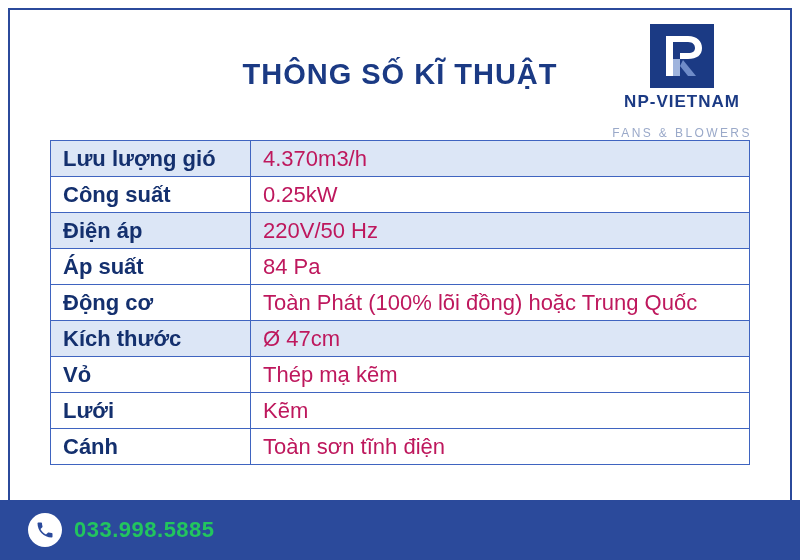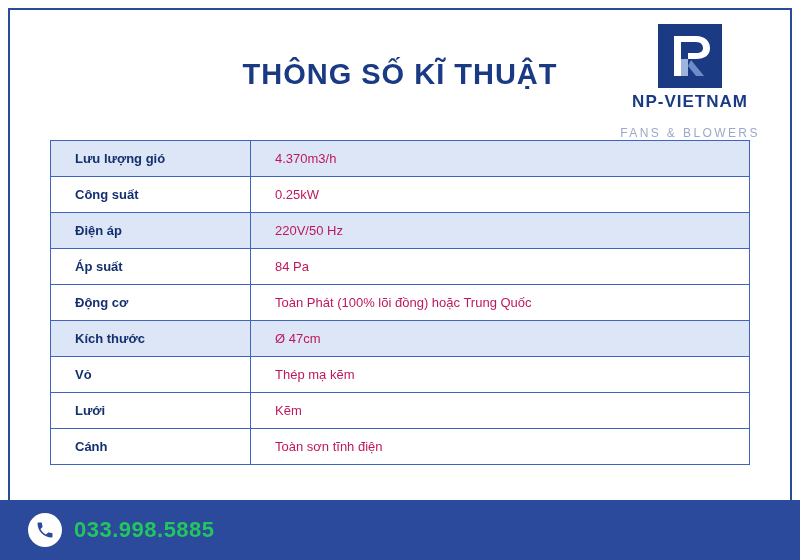--- a/index.html
+++ b/index.html
@@ -78,21 +78,21 @@
     text-align: center;
     color: #1b3a84;
     font-size: 29px;
     font-weight: bold;
     letter-spacing: 1px;
   }
 
   
   .logo {
     position: absolute;
-    right: 20px;
+    right: 28px;
     top: 24px;
     width: 180px;
     text-align: center;
   }
   .logo-mark {
     width: 64px;
     height: 64px;
     margin: 0 auto 4px auto;
     background: #1b3a84;
     border-radius: 4px;
@@ -117,22 +117,22 @@
     position: absolute;
     left: 50px;
     top: 140px;
     width: 700px;
     border-collapse: collapse;
     table-layout: fixed;
   }
   .spec-table td {
     border: 1px solid #3f64c0;
     height: 36px;
-    padding: 0 24px;
-    font-size: 13px;
+    padding: 0 12px;
+    font-size: 22px;
     color: #12264f;
     vertical-align: middle;
     box-sizing: border-box;
   }
   .spec-table td.label {
     width: 200px;
     font-weight: bold;
     color: #14306e;
   }
   .spec-table td.value {

